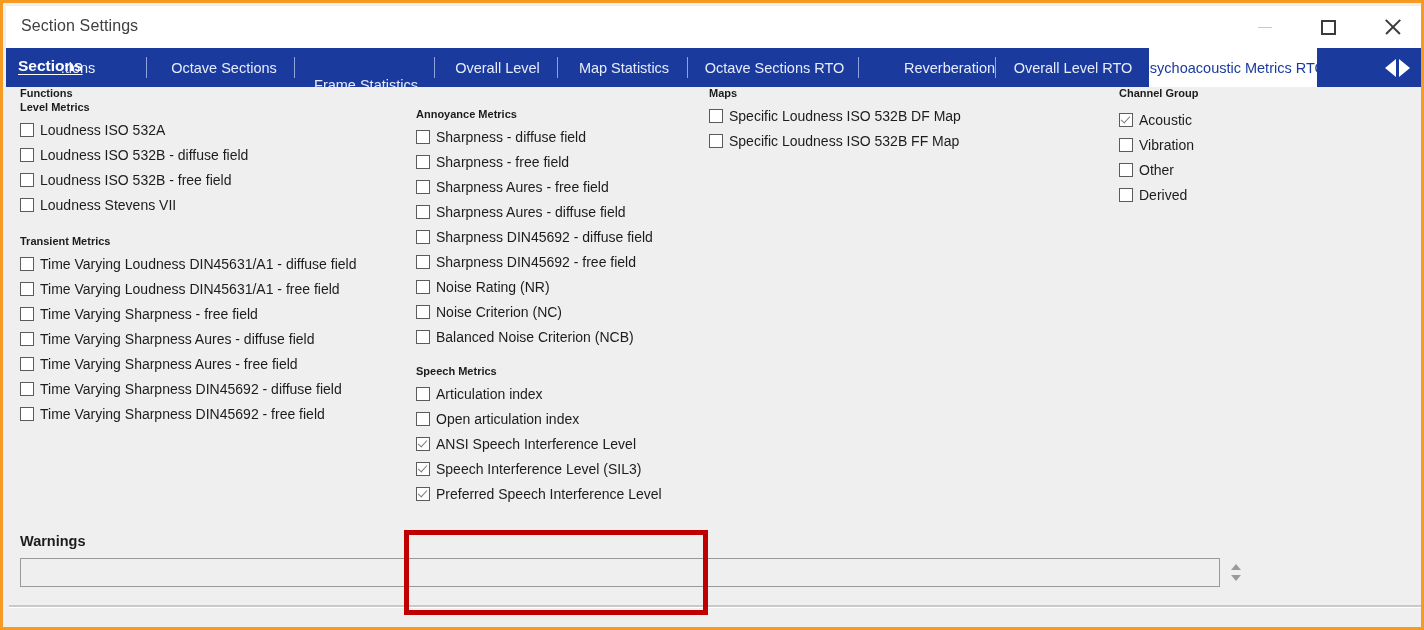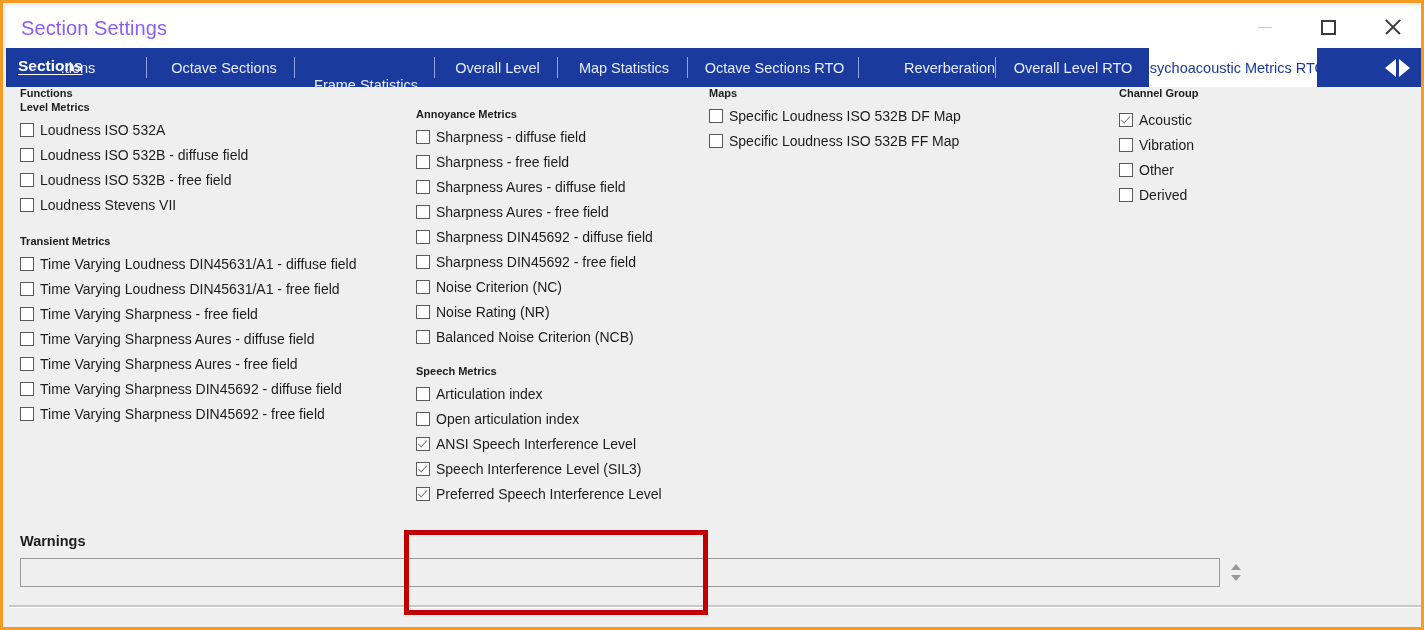--- a/index.html
+++ b/index.html
@@ -26,22 +26,22 @@
     left: 3px; top: 3px;
     width: 1418px;
     height: 42px;
     background: #ffffff;
     box-sizing: border-box;
   }
   #title-text {
     position: absolute;
     left: 15px;
     top: 11px;
-    font-size: 20px;
-    color: #8b5cf6;
+    font-size: 16px;
+    color: #404040;
     letter-spacing: .1px;
   }
   .wbtn {
     position: absolute;
     top: 0;
     width: 62px;
     height: 42px;
     display: flex;
     align-items: center;
     justify-content: center;
@@ -335,41 +335,41 @@
       <div class="cbrow">
         <span class="cbox"></span>
         <span class="cblabel">Sharpness - diffuse field</span>
       </div>
       <div class="cbrow">
         <span class="cbox"></span>
         <span class="cblabel">Sharpness - free field</span>
       </div>
       <div class="cbrow">
         <span class="cbox"></span>
+        <span class="cblabel">Sharpness Aures - free field</span>
+      </div>
+      <div class="cbrow">
+        <span class="cbox"></span>
         <span class="cblabel">Sharpness Aures - diffuse field</span>
       </div>
       <div class="cbrow">
         <span class="cbox"></span>
-        <span class="cblabel">Sharpness Aures - free field</span>
-      </div>
-      <div class="cbrow">
-        <span class="cbox"></span>
         <span class="cblabel">Sharpness DIN45692 - diffuse field</span>
       </div>
       <div class="cbrow">
         <span class="cbox"></span>
         <span class="cblabel">Sharpness DIN45692 - free field</span>
       </div>
       <div class="cbrow">
         <span class="cbox"></span>
+        <span class="cblabel">Noise Rating (NR)</span>
+      </div>
+      <div class="cbrow">
+        <span class="cbox"></span>
         <span class="cblabel">Noise Criterion (NC)</span>
-      </div>
-      <div class="cbrow">
-        <span class="cbox"></span>
-        <span class="cblabel">Noise Rating (NR)</span>
       </div>
       <div class="cbrow">
         <span class="cbox"></span>
         <span class="cblabel">Balanced Noise Criterion (NCB)</span>
       </div>
 
       <div class="group-title" style="margin-top:16px;margin-bottom:4px;">Speech Metrics</div>
 
       <div class="cbrow">
         <span class="cbox"></span>

